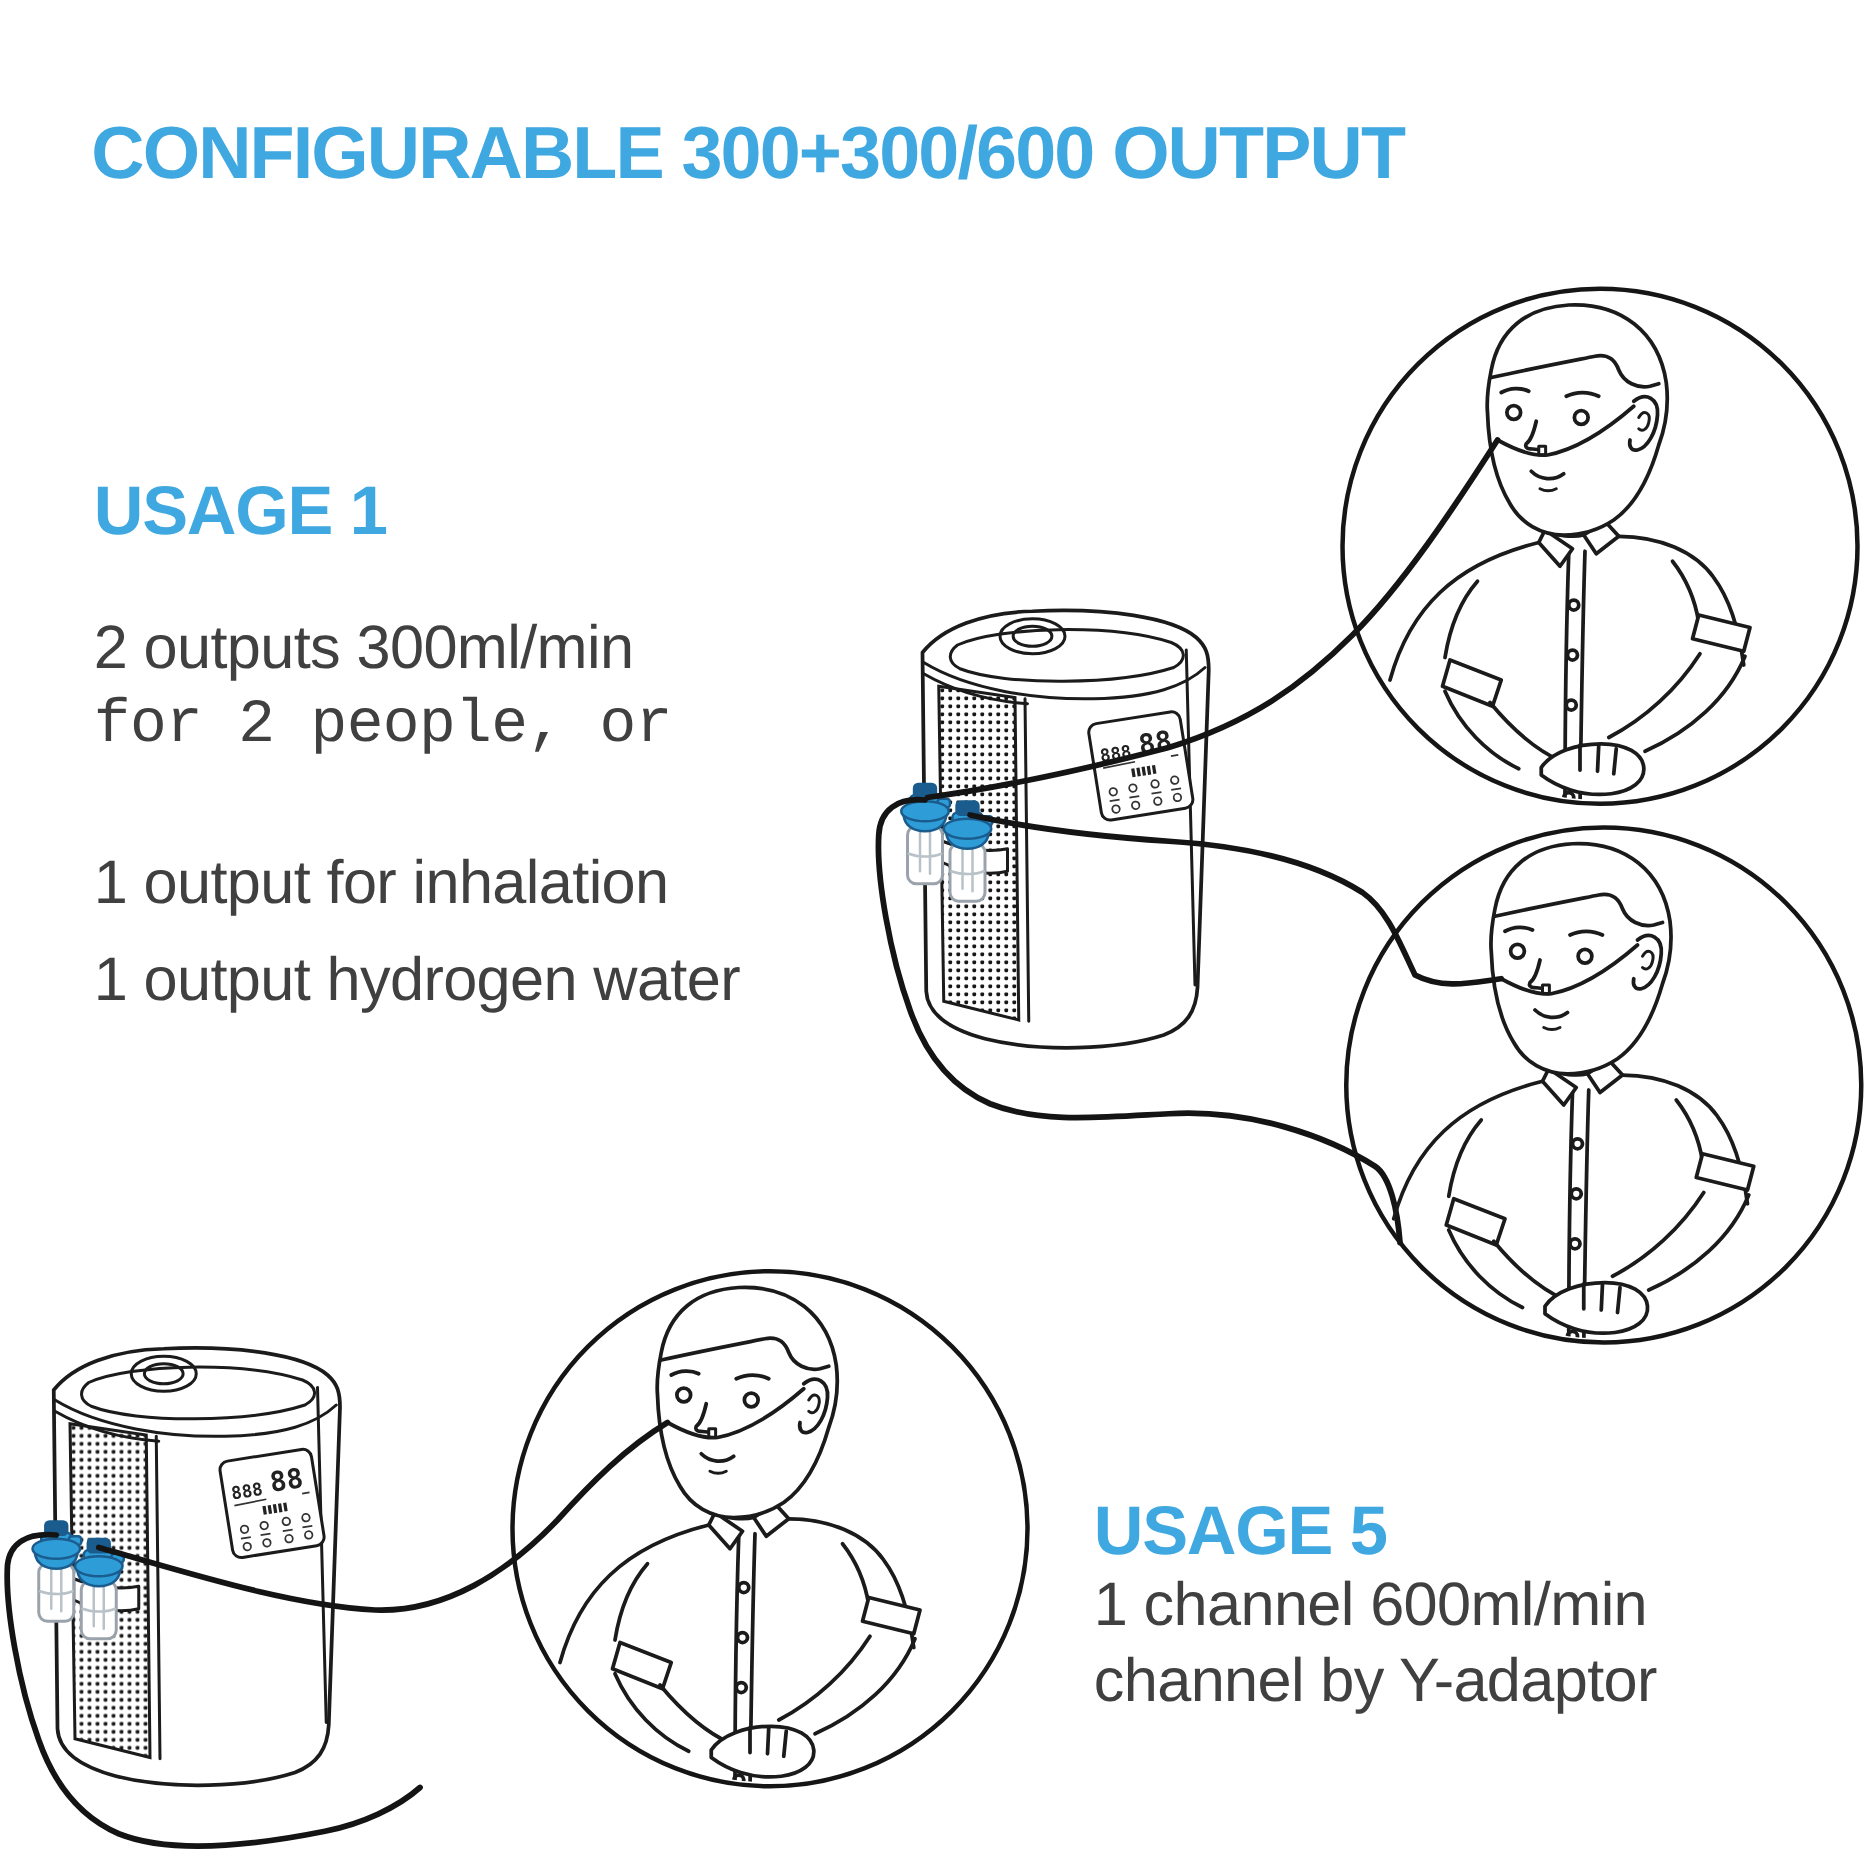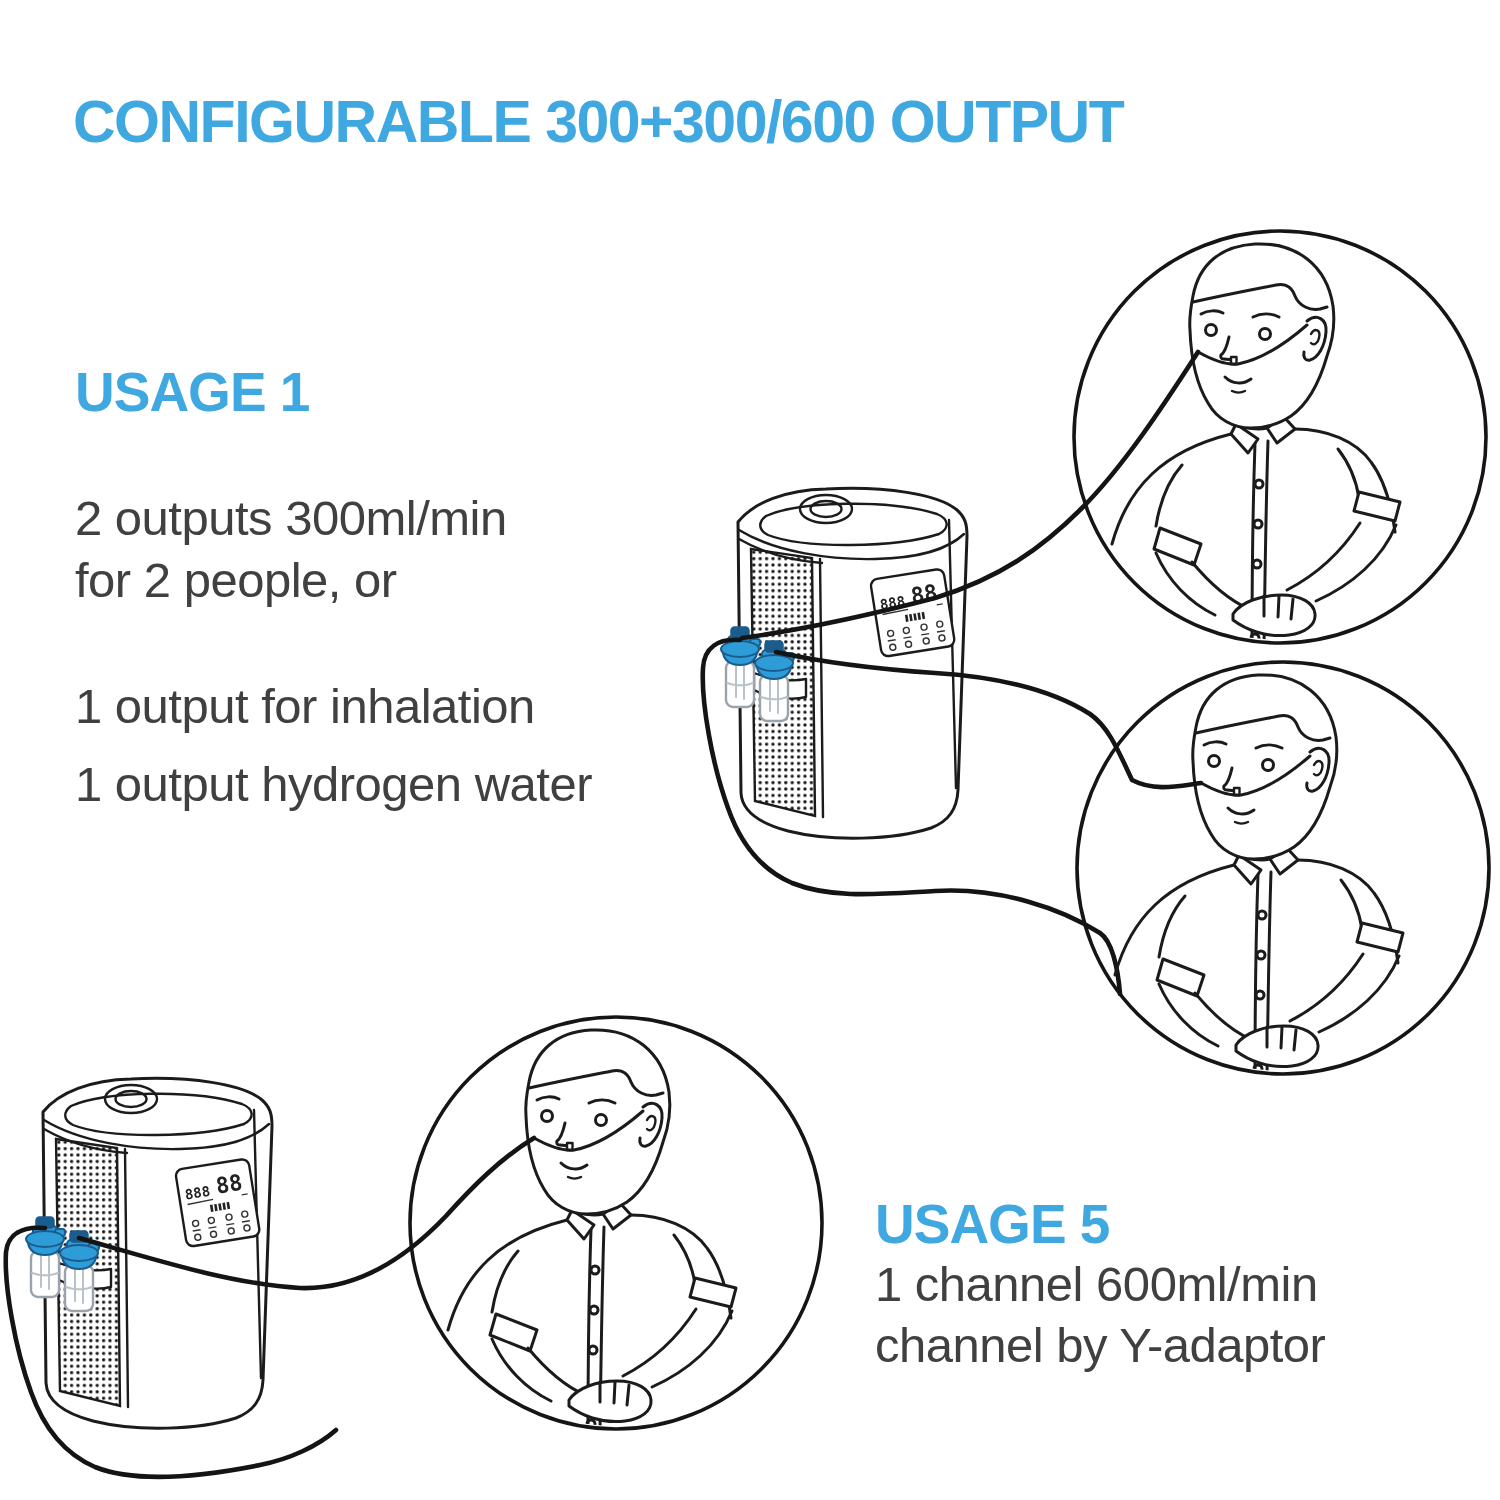--- a/index.html
+++ b/index.html
@@ -16,23 +16,23 @@
   .title{
     left:73px;top:88px;font-size:59px;font-weight:bold;color:var(--accent);
     letter-spacing:-1.5px;
   }
   .usage-heading{
     font-size:55px;font-weight:bold;color:var(--accent);letter-spacing:-1px;
   }
   .body-line{
     font-size:49px;color:#404040;letter-spacing:-0.5px;
   }
-  #u1-head{left:75px;top:360px;}
+  #u1-head{left:75px;top:376px;}
   #u1p1l1{left:75px;top:490px;}
-  #u1p1l2{left:75px;top:552px;}
+  #u1p1l2{left:75px;top:552px;font-family:Liberation Mono, monospace;}
   #u1p2l1{left:75px;top:678px;}
   #u1p2l2{left:75px;top:756px;}
   #u2-head{left:875px;top:1192px;}
   #u2l1{left:875px;top:1256px;}
   #u2l2{left:875px;top:1317px;}
   svg.art{position:absolute;left:0;top:0;}
   .ln{fill:none;stroke:var(--line);stroke-width:3;stroke-linecap:round;stroke-linejoin:round;}
   .lnf{fill:#fff;stroke:var(--line);stroke-width:3;stroke-linecap:round;stroke-linejoin:round;}
   .thin{stroke-width:2.4;}
   .tube{fill:none;stroke:var(--tube);stroke-width:4.6;stroke-linecap:round;stroke-linejoin:round;}

